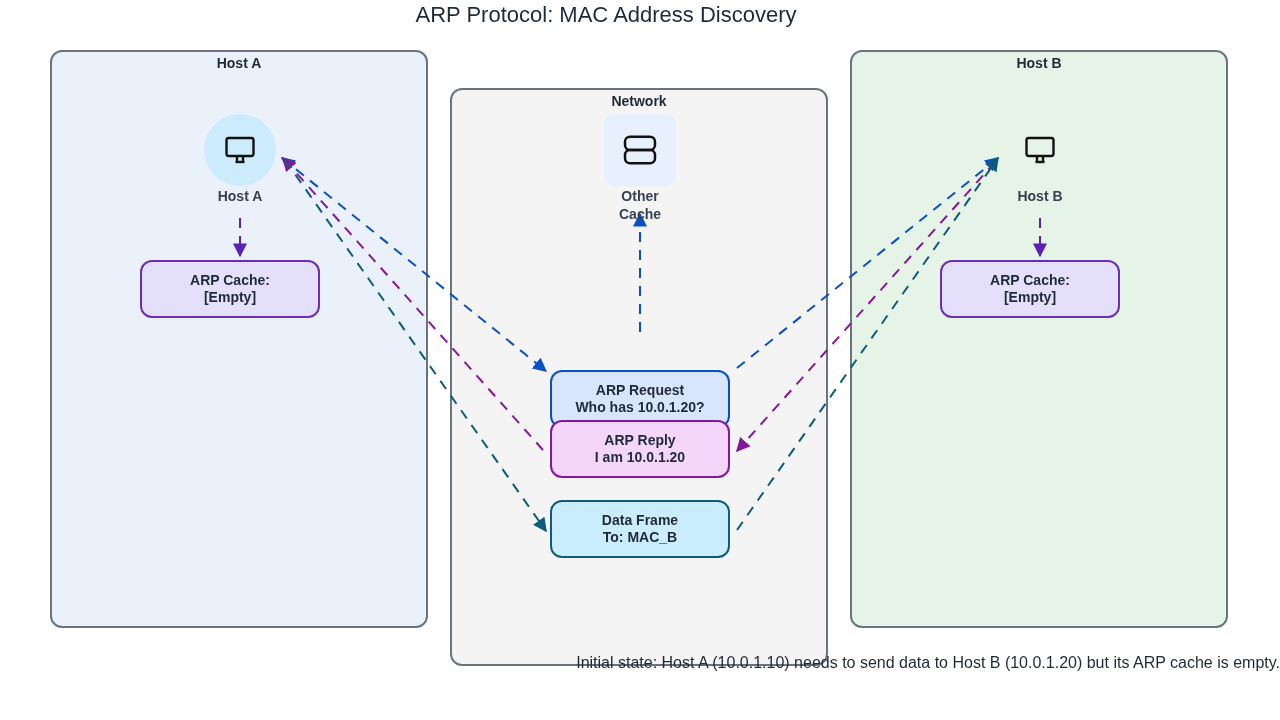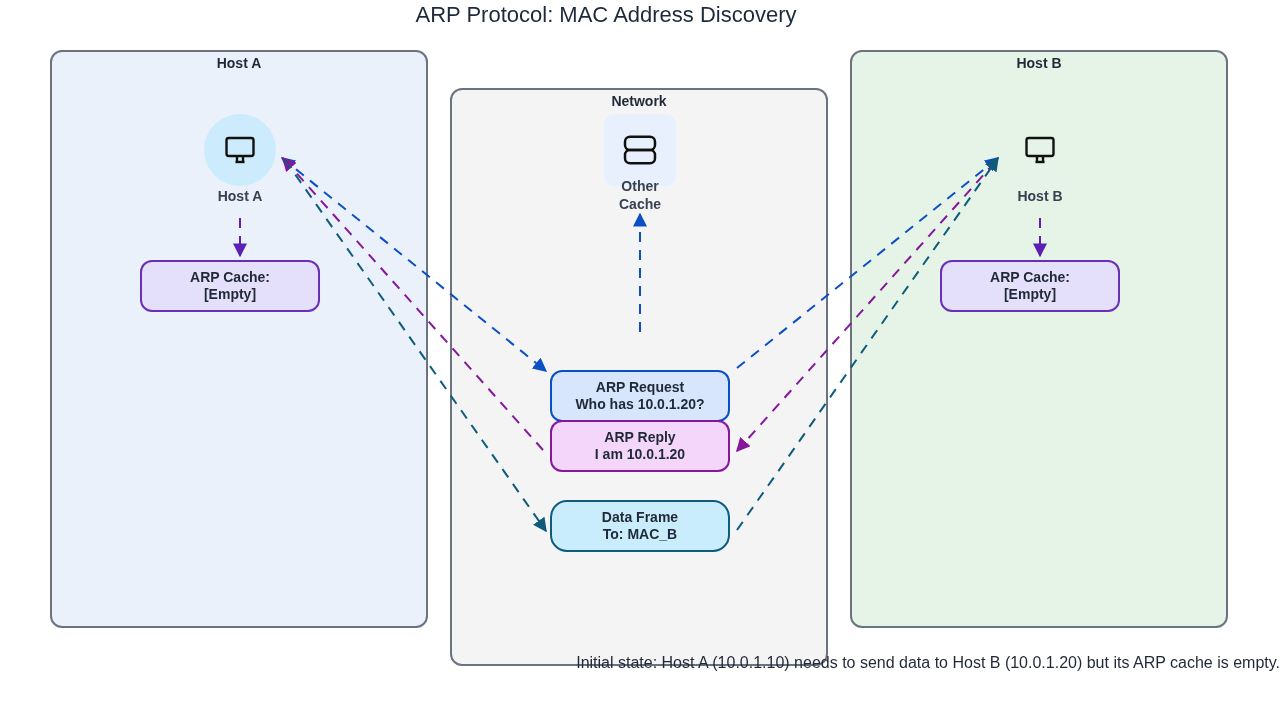--- a/index.html
+++ b/index.html
@@ -13,21 +13,21 @@
                  font-size:14px; font-weight:bold; color:#1f2937; }
   #g-a { left:50px; background:#eaf1fb; }
   #g-n { left:450px; background:#f4f4f5;margin-top:38px; }
   #g-b { left:850px; background:#e6f4e7; }
   .icon-wrap { position:absolute; width:72px; height:72px; display:flex;
                align-items:center; justify-content:center; }
   .icon-circle { border-radius:50%; background:#ccebfc; }
   .icon-square { border-radius:10px; background:#e8f0fd; }
   .node-label { position:absolute; width:100px; text-align:center; font-size:14px;
                 font-weight:bold; color:#374151; line-height:18px; }
-  .box { position:absolute; width:180px; height:52px; border-radius:12px; box-sizing:border-box;
+  .box { position:absolute; width:180px; height:58px; border-radius:12px; box-sizing:border-box;
          display:flex; flex-direction:column; align-items:center; justify-content:center;
          font-size:14px; font-weight:bold; color:#1f2937; line-height:17px; text-align:center; }
   .cache { background:#e4e0fb; border:2px solid #6b2fb5; }
   .req { background:#d7e6fd; border:2px solid #0b4fc4; }
   .rep { background:#f5d6fb; border:2px solid #86169c; }
   .dat { background:#c9edfc; border:2px solid #0e5c7a; }
   .caption { position:absolute; top:654px; left:0; width:1280px; text-align:right;
              font-size:16px; color:#1f2937; }
   svg.edges { position:absolute; left:0; top:0; pointer-events:none; }
 </style>
@@ -83,21 +83,21 @@
   </svg>
 </div>
 <div class="node-label" style="left:190px;top:187px;">Host A</div>
 
 <div class="icon-wrap icon-square" style="left:604px;top:114px;">
   <svg width="40" height="40" viewBox="0 0 24 24" fill="none" stroke="#111" stroke-width="1.5">
     <rect x="3" y="4" width="18" height="8" rx="3"></rect>
       <rect x="3" y="12" width="18" height="8" rx="3"></rect>
   </svg>
 </div>
-<div class="node-label" style="left:590px;top:177px;">
+<div class="node-label" style="left:590px;top:187px;">
   <div>Other</div>
   <div>Cache</div>
 </div>
 
 <div class="icon-wrap" style="left:1004px;top:114px;">
   <svg width="36" height="36" viewBox="0 0 24 24" fill="none" stroke="#111" stroke-width="1.6" stroke-linejoin="round">
     <rect x="3" y="4" width="18" height="12" rx="1.5"></rect>
       <line x1="9" y1="20" x2="15" y2="20"></line>
       <line x1="10" y1="16" x2="10" y2="20"></line>
       <line x1="14" y1="16" x2="14" y2="20"></line>
@@ -114,18 +114,18 @@
   <div>[Empty]</div>
 </div>
 <div class="box req" style="left:550px;top:340px;margin-top:30px;">
   <div>ARP Request</div>
   <div>Who has 10.0.1.20?</div>
 </div>
 <div class="box rep" style="left:550px;top:420px;">
   <div>ARP Reply</div>
   <div>I am 10.0.1.20</div>
 </div>
-<div class="box dat" style="left:550px;top:500px;border-radius:17px;">
+<div class="box dat" style="left:550px;top:500px;">
   <div>Data Frame</div>
   <div>To: MAC_B</div>
 </div>
 
 <div class="caption">Initial state: Host A (10.0.1.10) needs to send data to Host B (10.0.1.20) but its ARP cache is empty.</div>
 
 </body></html>

